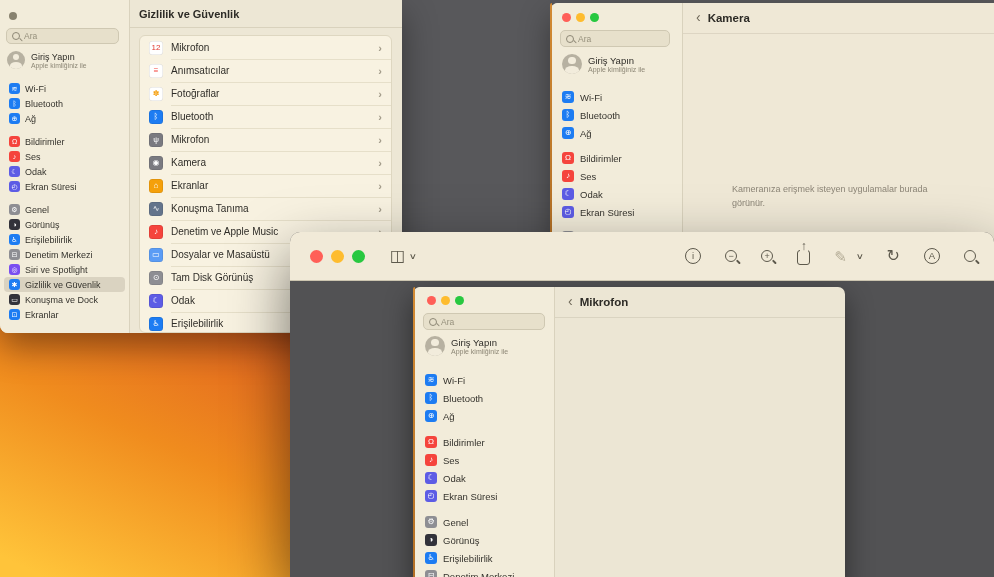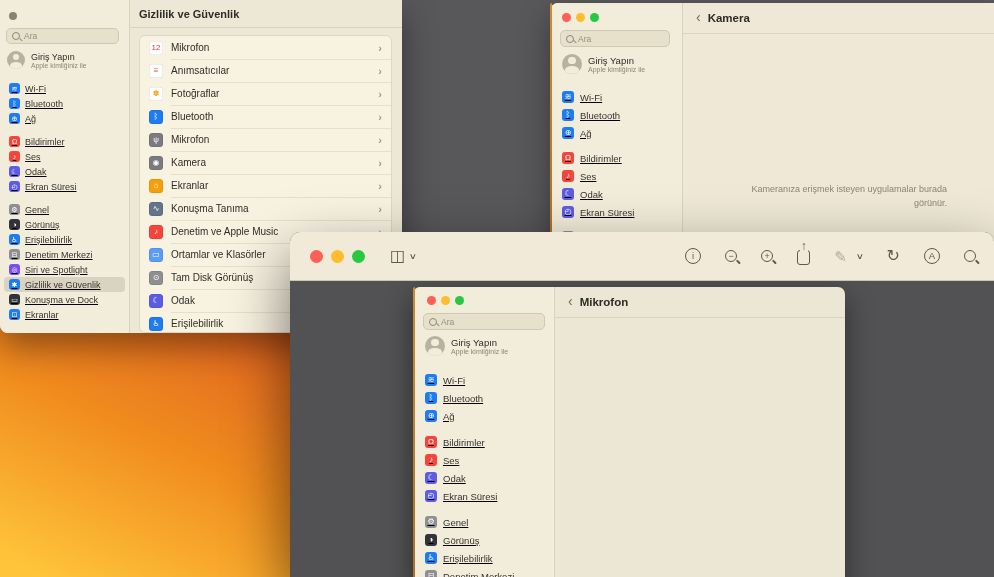--- a/index.html
+++ b/index.html
@@ -24,30 +24,30 @@
 .mag::after{content:"";position:absolute;width:5px;height:1.6px;background:currentColor;right:-4.5px;bottom:-1.5px;transform:rotate(45deg);border-radius:1px;}
 .mag i{font-size:9px;line-height:1;}
 .mag-sm{color:#8e8876;width:8px;height:8px;border-width:1.2px;}
 .mag-sm::after{width:3.5px;height:1.2px;right:-3px;bottom:-1px;}
 .avatar{position:relative;border-radius:50%;background:#b7b1a1;overflow:hidden;flex:none;}
 .avatar::before{content:"";position:absolute;width:36%;height:36%;border-radius:50%;background:#f2ecdc;left:32%;top:16%;}
 .avatar::after{content:"";position:absolute;width:66%;height:42%;border-radius:50% 50% 0 0;background:#f2ecdc;left:17%;top:62%;}
 .signin{position:absolute;display:flex;align-items:center;gap:6px;}
 .signin-title{display:block;font-size:9px;color:#2f2d28;}
 .signin-sub{display:block;font-size:6.8px;color:#8d8776;}
-.sb-list{position:absolute;left:4px;right:4px;text-decoration:underline;}
+.sb-list{position:absolute;left:4px;right:4px;}
 .sb-item{display:flex;align-items:center;gap:5px;padding:0 5px;border-radius:4px;}
 .sb-item.gap{margin-top:8px;}
 .sb-item.selected{background:rgba(60,50,30,.13);}
 .sb-ico{display:flex;align-items:center;justify-content:center;color:#fff;border-radius:3px;flex:none;line-height:1;}
 .sb-label{font-size:9px;color:#35332d;white-space:nowrap;}
 .content-top{display:flex;align-items:center;gap:7px;height:31px;padding-left:13px;border-bottom:1px solid rgba(90,80,60,.12);}
 .back{color:#6e6758;font-size:14px;line-height:1;margin-top:-2px;}
 .pane-title{font-weight:bold;font-size:11.5px;color:#2d2b26;}
-.empty-text{position:absolute;left:0;right:0;text-align:right;font-size:9px;color:#8c8577;line-height:1.5;}
+.empty-text{position:absolute;left:0;right:0;text-align:left;font-size:9px;color:#8c8577;line-height:1.5;}
 
 
 #win-privacy{left:0;top:0;width:402px;height:333px;background:#ede7d5;border-radius:0 0 8px 8px;z-index:2;box-shadow:0 14px 34px rgba(0,0,0,.4);}
 #win-privacy .sidebar{width:130px;background:#f2ecda;border-right:1px solid #d9d2bd;border-radius:0 0 0 8px;}
 #win-privacy .win-dot{position:absolute;left:9px;top:12px;width:8px;height:8px;border-radius:50%;background:#88826f;}
 #win-privacy .searchbox{left:6px;top:28px;width:113px;height:16px;}
 #win-privacy .signin{left:7px;top:51px;}
 #win-privacy .avatar{width:18px;height:18px;}
 #win-privacy .sb-list{top:81px;}
 #win-privacy .sb-item{height:15px;}
@@ -317,21 +317,21 @@
             <i>♪</i>
           </span>
           <span class="row-label">Denetim ve Apple Music</span>
           <span class="row-chev">›</span>
         </div>
 
         <div class="row">
           <span class="row-ico" style="background: rgb(91, 156, 245); color: rgb(255, 255, 255);">
             <i>▭</i>
           </span>
-          <span class="row-label">Ortamlar ve Klasörler</span>
+          <span class="row-label">Dosyalar ve Masaüstü</span>
           <span class="row-chev">›</span>
         </div>
 
         <div class="row">
           <span class="row-ico" style="background: rgb(142, 142, 147); color: rgb(255, 255, 255);">
             <i>⊙</i>
           </span>
           <span class="row-label">Tam Disk Görünüş</span>
           <span class="row-chev">›</span>
         </div>

